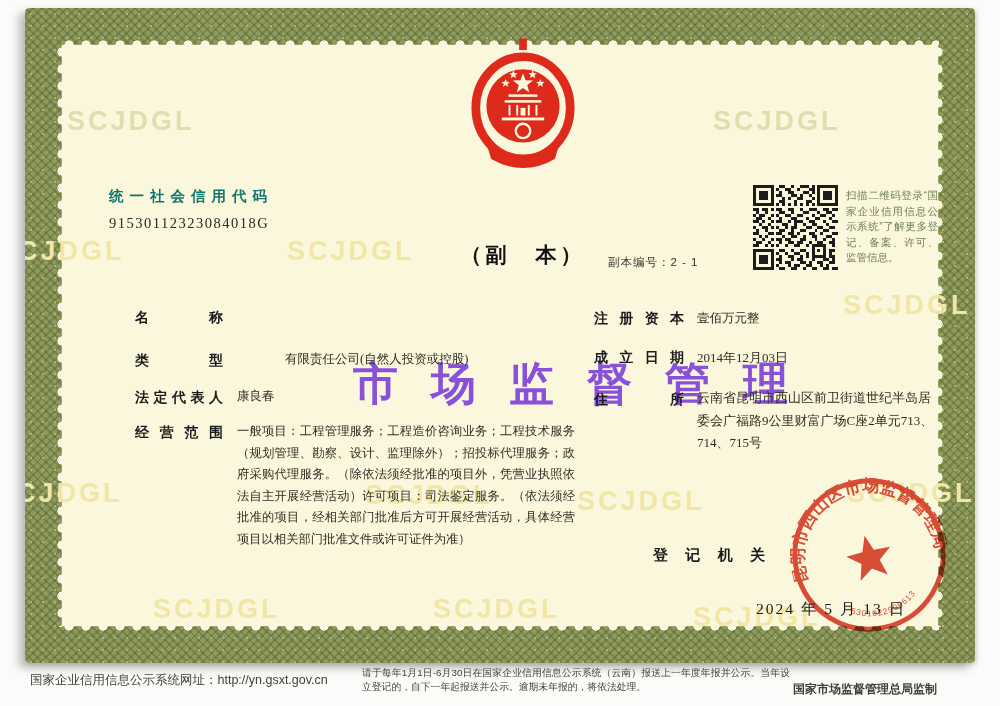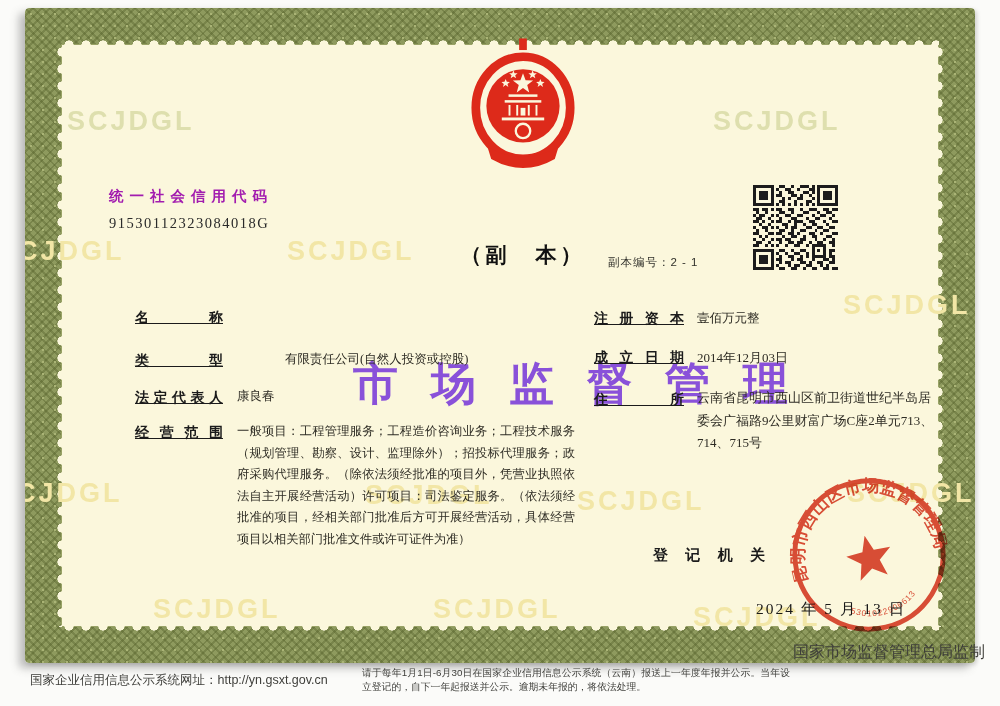--- a/index.html
+++ b/index.html
@@ -43,35 +43,35 @@
       color:#f2e6a6;z-index:2;user-select:none;}
   .wm.green{color:#dedfae;}
   .wm-center{
     position:absolute;left:328px;top:346px;z-index:2;
     font-size:45px;font-weight:bold;letter-spacing:33px;color:#6d28d9;
     opacity:.8;white-space:nowrap;user-select:none;
   }
   
   .emblem{position:absolute;left:445px;top:26px;width:106px;height:140px;z-index:3;}
   .credit-label{position:absolute;left:84px;top:179px;z-index:3;
-    font-size:14.5px;font-weight:bold;letter-spacing:6px;color:#a21caf;}
+    font-size:14.5px;font-weight:bold;letter-spacing:6px;color:#0f766e;}
   .credit-code{position:absolute;left:84px;top:207px;z-index:3;
     font-family:"Liberation Serif", serif;font-size:14.5px;letter-spacing:1.5px;color:#2a2a2a;}
   .title{position:absolute;left:335px;top:164px;width:340px;z-index:3;text-align:center;
     font-size:53px;font-weight:900;letter-spacing:18px;color:#111;white-space:nowrap;}
   .subtitle{position:absolute;left:388px;top:233px;width:220px;z-index:3;text-align:center;
     font-size:21px;font-weight:bold;color:#111;letter-spacing:4px;}
   .copy-no{position:absolute;left:583px;top:247px;z-index:3;
     font-size:11.5px;color:#30302a;letter-spacing:1px;}
   .qr{position:absolute;left:728px;top:177px;width:85px;height:85px;z-index:3;}
   .qr-caption{position:absolute;left:821px;top:180px;width:92px;z-index:3;
     font-size:10.5px;line-height:15.5px;color:#6e7d55;text-align:justify;}
   
   .flabel{position:absolute;z-index:3;font-weight:bold;color:#1b1b1b;font-size:14px;
-    text-align:justify;text-align-last:justify;text-decoration:underline;}
+    text-align:justify;text-align-last:justify;}
   .fvalue{position:absolute;z-index:3;color:#2e2c24;
     font-family:"Liberation Serif", serif;}
   .lbl-l{left:110px;width:88px;}
   .lbl-r{left:569px;width:90px;}
   .val-name{left:212px;top:300px;font-size:12.5px;}
   .val-type{left:212px;top:343px;font-size:12.5px;margin-left:48px;}
   .val-legal{left:212px;top:380px;font-size:12.5px;}
   .val-scope{left:212px;top:413px;width:338px;font-size:12.3px;line-height:21.6px;
     text-align:justify;}
   .val-capital{left:672px;top:302px;font-size:12.5px;}
@@ -81,21 +81,21 @@
   .authority{position:absolute;left:628px;top:538px;width:112px;z-index:3;
     font-size:15px;font-weight:bold;color:#1b1b1b;text-align:justify;text-align-last:justify;}
   .issue-date{position:absolute;left:731px;top:591px;z-index:3;
     font-size:15.5px;color:#191919;letter-spacing:2px;font-family:"Liberation Serif", serif;}
   .seal{position:absolute;left:765px;top:468px;width:158px;height:158px;z-index:4;
     transform:rotate(-13deg);mix-blend-mode:multiply;opacity:.92;}
   
   .note{position:absolute;color:#3e3e3a;z-index:3;}
   .note-left{left:30px;top:672px;font-size:12.5px;}
   .note-center{left:362px;top:666px;width:428px;font-size:9.8px;line-height:14px;text-align:justify;}
-  .note-right{left:793px;top:642px;font-size:16px;}
+  .note-right{left:793px;top:681px;font-size:12px;font-weight:bold;}
 </style>
 </head>
 <body>
 
 <div class="stage">
 
   <div class="cert">
     <div class="band"></div>
     <div class="paper"></div>
     <div class="sc sc-t"></div>
@@ -172,20 +172,21 @@
         M0,20h2v1H0z M4,20h1v1H4z M8,20h1v1H8z M11,20h1v1h-1z M14,20h2v1h-2z M18,20h1v1h-1z M27,20h1v1h-1z
         M20,20h5v5h-5z M21,21v3h3v-3z M22,22h1v1h-1z
         M9,22h2v1H9z M13,22h1v1h-1z M16,22h2v1h-2z M26,22h2v1h-2z
         M8,23h1v1H8z M11,23h1v1h-1z M14,23h2v1h-2z M18,23h1v1h-1z M26,23h1v1h-1z
         M9,24h1v1H9z M12,24h2v1h-2z M16,24h1v1h-1z M18,24h1v1h-1z M26,24h2v1h-2z
         M8,25h2v1H8z M13,25h1v1h-1z M15,25h2v1h-2z M20,25h1v1h-1z M24,25h2v1h-2z M27,25h1v1h-1z
         M9,26h1v1H9z M11,26h2v1h-2z M16,26h2v1h-2z M19,26h1v1h-1z M22,26h2v1h-2z M26,26h2v1h-2z
         M8,27h1v1H8z M12,27h1v1h-1z M14,27h2v1h-2z M18,27h2v1h-2z M23,27h1v1h-1z M25,27h1v1h-1z
         M9,28h2v1H9z M13,28h2v1h-2z M17,28h1v1h-1z M20,28h2v1h-2z M24,28h2v1h-2z M27,28h2v1h-2z"></path>
     </svg>
+    <div class="qr-caption">扫描二维码登录“国家企业信用信息公示系统”了解更多登记、备案、许可、监管信息。</div>
 
     <div class="flabel lbl-l" style="top:301px;">名称</div>
 
     <div class="flabel lbl-l" style="top:344px;">类型</div>
     <div class="fvalue val-type">有限责任公司(自然人投资或控股)</div>
 
     <div class="flabel lbl-l" style="top:381px;">法定代表人</div>
     <div class="fvalue val-legal">康良春</div>
 
     <div class="flabel lbl-l" style="top:416px;">经营范围</div>

